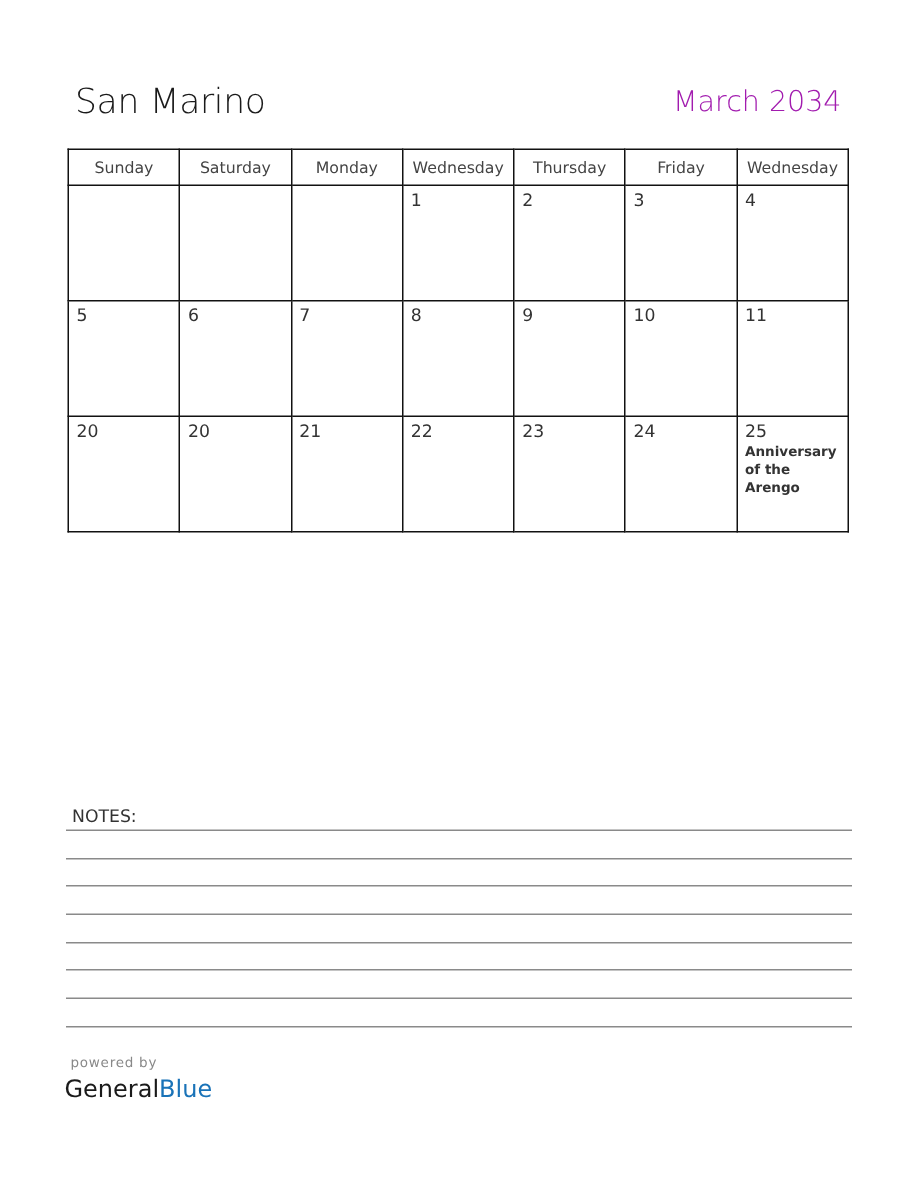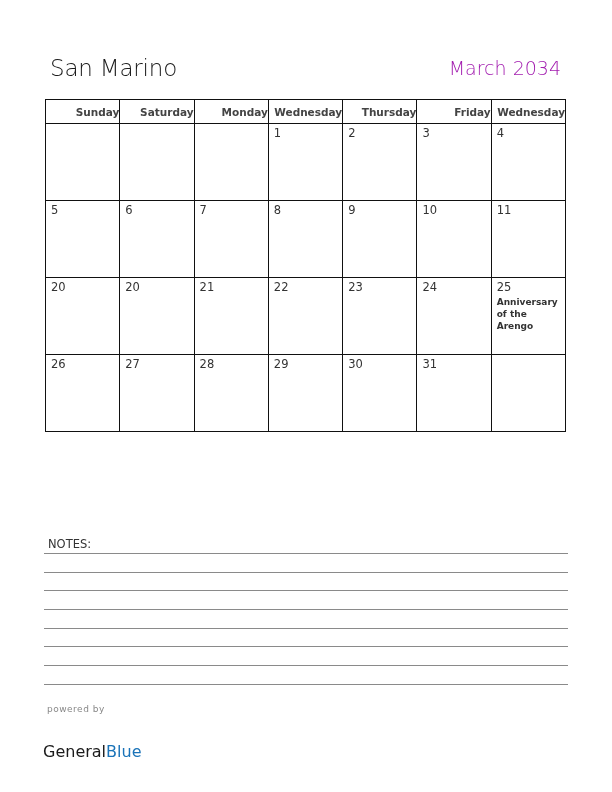--- a/index.html
+++ b/index.html
@@ -2,28 +2,28 @@
 <html><head>
   <meta charset="utf-8">
   <style>
     html, body { margin: 0; padding: 0; background: #ffffff; }
     body { width: 612px; height: 792px; position: relative; overflow: hidden;
            font-family: "DejaVu Sans", sans-serif; color: #222; }
     .title-left { position: absolute; left: 50px; top: 55px; font-size: 23px; font-weight: 300; color: #1a1a1a; letter-spacing: -0.2px; }
     .title-right { position: absolute; right: 51px; top: 57px; font-size: 19px; font-weight: 300; color: #a21caf; }
     table.cal { position: absolute; left: 45px; top: 99px; width: 521px; border-collapse: collapse; table-layout: fixed; }
     table.cal th, table.cal td { border: 1px solid #111; padding: 0; }
-    table.cal th { height: 23px; font-weight: bold; font-size: 10.5px; color: #444; text-align: right; vertical-align: middle; }
+    table.cal th { height: 23px; font-weight: normal; font-size: 10.5px; color: #444; text-align: center; vertical-align: middle; }
     table.cal td { height: 76px; vertical-align: top; position: relative; }
     .day-num { position: absolute; left: 5px; top: 2px; font-size: 11.5px; color: #333; }
     .holiday { position: absolute; left: 5px; top: 18px; font-size: 9px; line-height: 12px; color: #333; width: 66px; font-weight: bold; }
     .notes-label { position: absolute; left: 48px; top: 537px; font-size: 11.5px; color: #333; }
     .note-line { position: absolute; left: 44px; width: 524px; height: 1px; background: #8a8a8a; }
     .powered { position: absolute; left: 47px; top: 704px; font-size: 9px; color: #888; letter-spacing: 0.5px; }
-    .brand { position: absolute; left: 43px; top: 742px; font-size: 16px; }
+    .brand { position: absolute; left: 43px; top: 716px; font-size: 16px; }
     .brand .g { color: #1a1a1a; }
     .brand .b { color: #1a73b8; }
   </style>
 </head>
 <body>
 
 <div class="title-left">San Marino</div>
 <div class="title-right">March 2034</div>
 
 <table class="cal">
@@ -102,43 +102,20 @@
           <span class="day-num">23</span>
         </td>
       <td>
           <span class="day-num">24</span>
         </td>
       <td>
         <span class="day-num">25</span>
         <span class="holiday">Anniversary of the Arengo</span>
       </td>
     </tr>
-    <tr>
-      <td>
-          <span class="day-num">26</span>
-        </td>
-      <td>
-          <span class="day-num">27</span>
-        </td>
-      <td>
-          <span class="day-num">28</span>
-        </td>
-      <td>
-          <span class="day-num">29</span>
-        </td>
-      <td>
-          <span class="day-num">30</span>
-        </td>
-      <td>
-          <span class="day-num">31</span>
-        </td>
-      <td>
-          <span class="day-num"></span>
-        </td>
-    </tr>
   </tbody>
 </table>
 
 <div class="notes-label">NOTES:</div>
 <div class="note-line" style="top:553px"></div>
 <div class="note-line" style="top:572px"></div>
 <div class="note-line" style="top:590px"></div>
 <div class="note-line" style="top:609px"></div>
 <div class="note-line" style="top:628px"></div>
 <div class="note-line" style="top:646px"></div>

